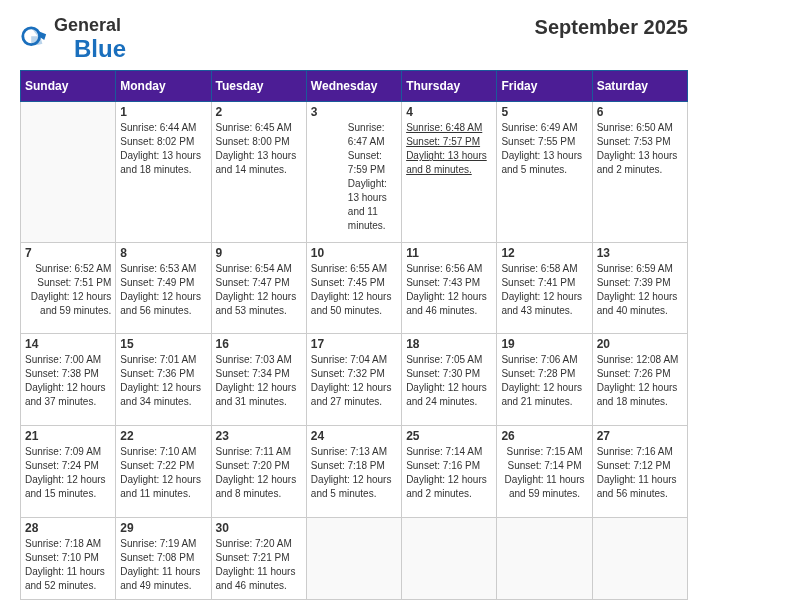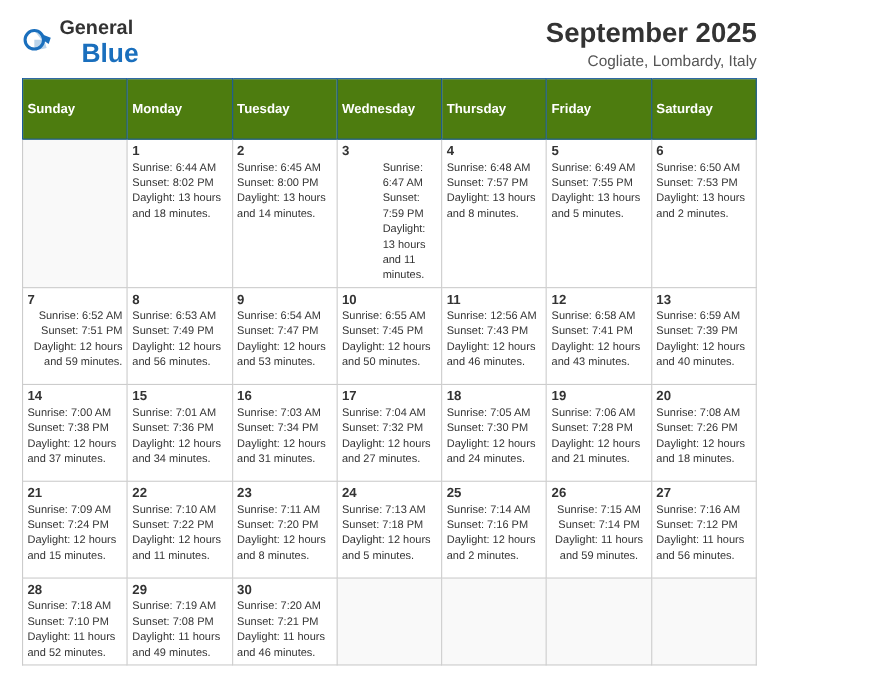--- a/index.html
+++ b/index.html
@@ -46,43 +46,43 @@
     }
     .logo-icon {
       width: 28px;
       height: 28px;
       margin-right: 2px;
     }
     .title-area {
       text-align: right;
     }
     .month-title {
-      font-size: 25px;
+      font-size: 20px;
       font-weight: bold;
       color: #333;
       text-align: right;
     }
     .location {
       font-size: 14px;
       color: #555;
       margin-top: 2px;
     }
     .calendar {
       flex: 1;
       border: 1px solid #ccc;
       border-collapse: collapse;
       width: 100%;
       table-layout: fixed;
     }
     .calendar th {
-      background-color: #4d7c0f;
+      background-color: #4c1d95;
       color: #fff;
       font-size: 12px;
       font-weight: bold;
-      padding: 20px 4px;
+      padding: 8px 4px;
       text-align: left;
       border: 1px solid #1a5a9a;
     }
     .calendar td {
       border: 1px solid #ccc;
       vertical-align: top;
       padding: 3px 4px;
       font-size: 10.5px;
       color: #333;
       height: 88px;
@@ -117,21 +117,20 @@
         <path d="M12 3 Q22 8 24 20 Q18 22 12 21 L12 12 L19 12" fill="#1a6fbd" opacity="0.3"></path>
         <path d="M18 6 L28 10 L26 16 L20 12 Z" fill="#1a6fbd"></path>
       </svg>
       <div class="logo-text">
         <span class="logo-general">General</span>
         <span class="logo-blue">Blue</span>
       </div>
     </div>
     <div class="title-area">
       <div class="month-title">September 2025</div>
-      <div class="location">Cogliate, Lombardy, Italy</div>
     </div>
   </div>
 
   <table class="calendar">
     <thead>
       <tr>
         <th>Sunday</th>
         <th>Monday</th>
         <th>Tuesday</th>
         <th>Wednesday</th>
@@ -159,21 +158,21 @@
           </td>
           <td>
             <span class="day-number">3</span>
             <div class="day-info" style="white-space: pre-line; margin-left: 37px;">Sunrise: 6:47 AM
 Sunset: 7:59 PM
 Daylight: 13 hours
 and 11 minutes.</div>
           </td>
           <td>
             <span class="day-number">4</span>
-            <div class="day-info" style="white-space: pre-line;">Sunrise: 6:48 AM
+            <div class="day-info" style="white-space: pre-line; text-decoration: underline;">Sunrise: 6:48 AM
 Sunset: 7:57 PM
 Daylight: 13 hours
 and 8 minutes.</div>
           </td>
           <td>
             <span class="day-number">5</span>
             <div class="day-info" style="white-space: pre-line;">Sunrise: 6:49 AM
 Sunset: 7:55 PM
 Daylight: 13 hours
 and 5 minutes.</div>
@@ -210,21 +209,21 @@
           </td>
           <td>
             <span class="day-number">10</span>
             <div class="day-info" style="white-space: pre-line;">Sunrise: 6:55 AM
 Sunset: 7:45 PM
 Daylight: 12 hours
 and 50 minutes.</div>
           </td>
           <td>
             <span class="day-number">11</span>
-            <div class="day-info" style="white-space: pre-line;">Sunrise: 12:56 AM
+            <div class="day-info" style="white-space: pre-line;">Sunrise: 6:56 AM
 Sunset: 7:43 PM
 Daylight: 12 hours
 and 46 minutes.</div>
           </td>
           <td>
             <span class="day-number">12</span>
             <div class="day-info" style="white-space: pre-line;">Sunrise: 6:58 AM
 Sunset: 7:41 PM
 Daylight: 12 hours
 and 43 minutes.</div>
@@ -275,21 +274,21 @@
           </td>
           <td>
             <span class="day-number">19</span>
             <div class="day-info" style="white-space: pre-line;">Sunrise: 7:06 AM
 Sunset: 7:28 PM
 Daylight: 12 hours
 and 21 minutes.</div>
           </td>
           <td>
             <span class="day-number">20</span>
-            <div class="day-info" style="white-space: pre-line;">Sunrise: 7:08 AM
+            <div class="day-info" style="white-space: pre-line;">Sunrise: 12:08 AM
 Sunset: 7:26 PM
 Daylight: 12 hours
 and 18 minutes.</div>
           </td>
         </tr>
         <tr>
           <td>
             <span class="day-number">21</span>
             <div class="day-info" style="white-space: pre-line;">Sunrise: 7:09 AM
 Sunset: 7:24 PM

